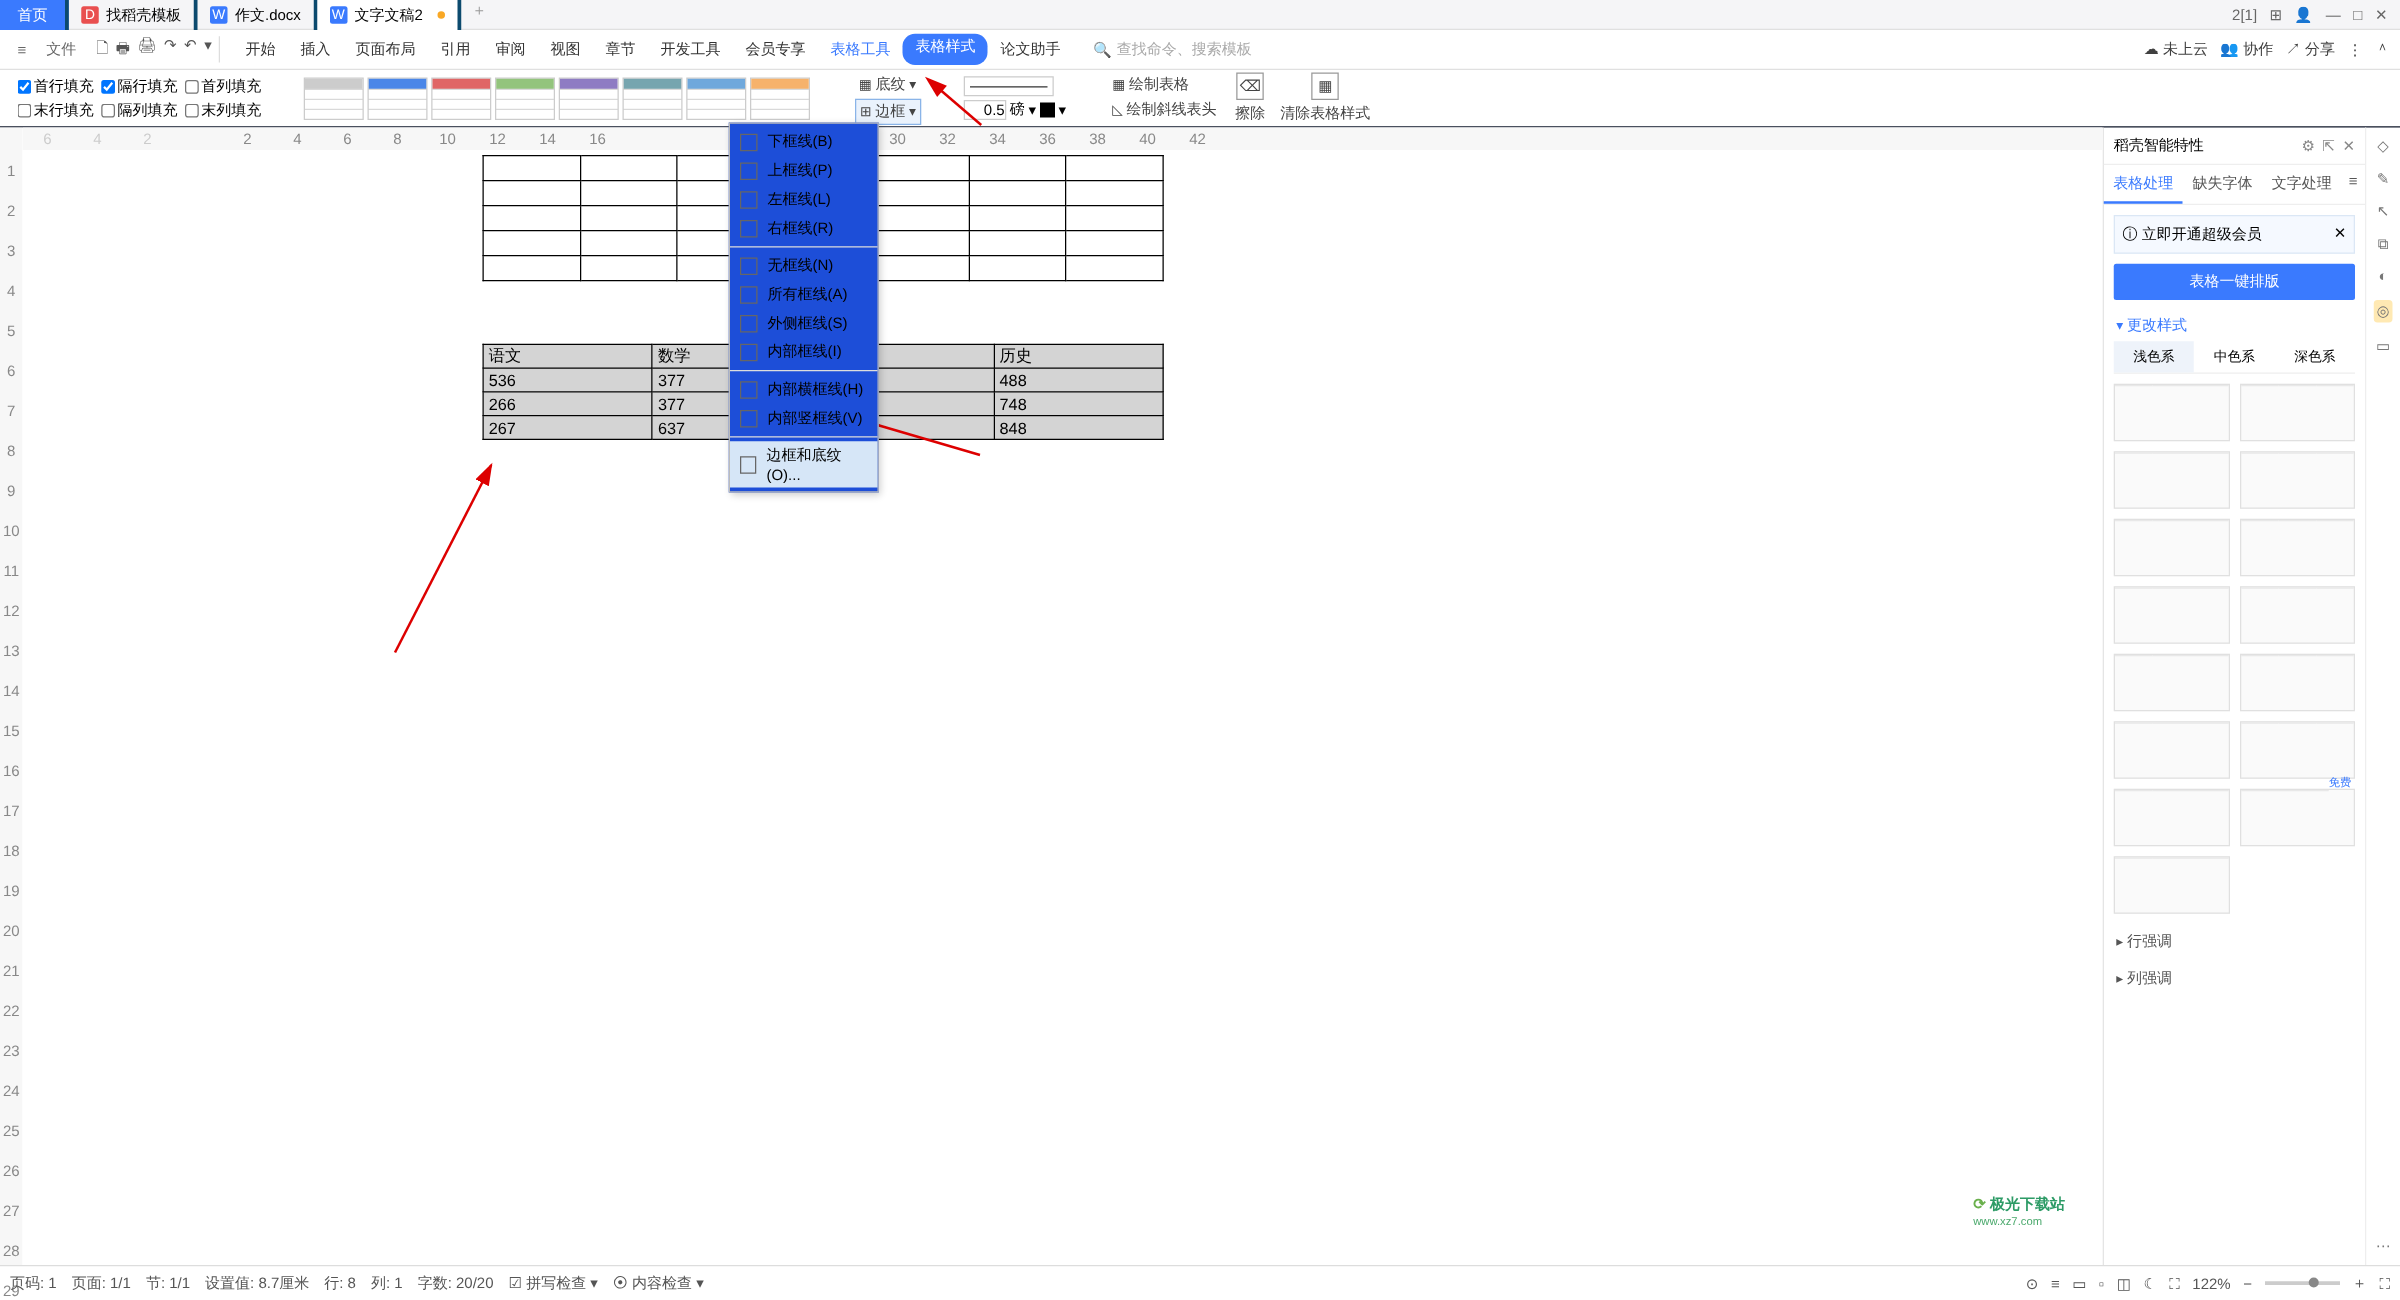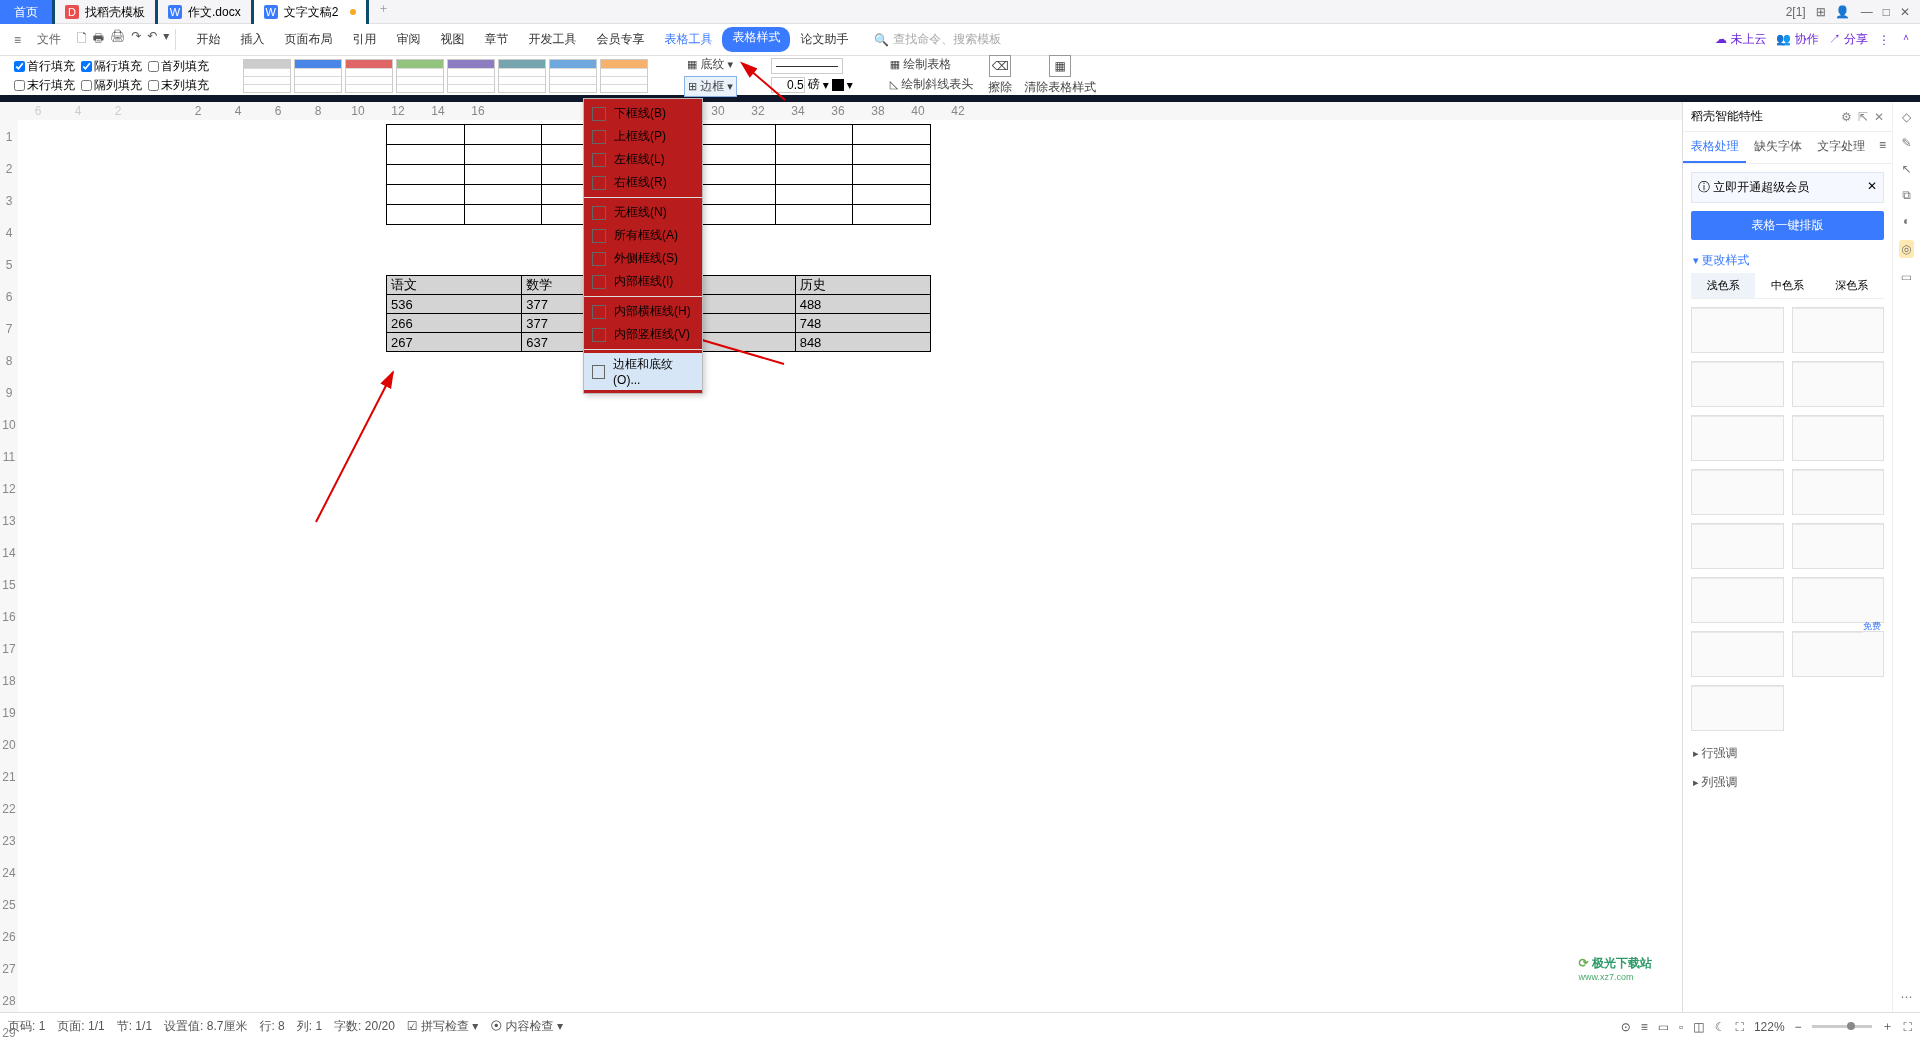--- a/index.html
+++ b/index.html
@@ -18,22 +18,22 @@
 .menubar{height:32px;display:flex;align-items:center;border-bottom:1px solid #e0e0e0;padding:0 8px;gap:4px}
 .menubtn{padding:4px 6px;color:#666}
 .filebtn{font-weight:500}
 .qat{display:flex;gap:6px;padding:0 6px;border-right:1px solid #ddd;margin-right:6px}
 .qat span{color:#555}
 .ribbon-tabs{display:flex;gap:0}
 .rtab{padding:4px 10px;color:#333}
 .rtab.tool{color:#3a7afe}
 .rtab.pill{background:#3a7afe;color:#fff;border-radius:10px;padding:2px 10px}
 .search{margin-left:12px;color:#aaa;display:flex;align-items:center;gap:4px}
-.menuright{margin-left:auto;display:flex;align-items:center;gap:10px;color:#6d28d9}
-.ribbon{height:46px;display:flex;align-items:center;border-bottom:7px solid #0f172a;padding:0 10px;gap:22px}
+.menuright{margin-left:auto;display:flex;align-items:center;gap:10px;color:#404040}
+.ribbon{height:46px;display:flex;align-items:center;border-bottom:1px solid #0f172a;padding:0 10px;gap:22px}
 .cbgroup{display:flex;flex-direction:column;gap:2px;padding:0 4px}
 .cbrow{display:flex;gap:6px}
 .cb{display:flex;align-items:center;gap:2px;font-size:11px}
 .cb input{width:11px;height:11px}
 .styles{display:flex;gap:3px;padding:0 8px}
 .style-thumb{width:48px;height:34px;border:1px solid #ccc;display:flex;flex-direction:column}
 .style-thumb .hdr{height:8px}
 .style-thumb .row{flex:1;border-top:1px solid rgba(0,0,0,.15)}
 .border-grp{display:flex;flex-direction:column;gap:2px;padding:0 6px}
 .bgbtn{display:flex;align-items:center;gap:3px;font-size:11px;color:#444;padding:1px 3px}
@@ -49,21 +49,21 @@
 .vruler{width:18px;background:#f7f7f7;font-size:8px;color:#888;padding-top:10px;display:flex;flex-direction:column;align-items:center;gap:18px}
 .canvas-wrap{flex:1;position:relative;background:#fff;overflow:hidden}
 .hruler{height:18px;background:#f7f7f7;font-size:8px;color:#888;display:flex;align-items:center}
 .hruler span{display:inline-block;width:40px;text-align:center}
 .page{position:absolute;left:238px;top:22px;width:680px}
 .tbl{border-collapse:collapse;width:545px;margin-left:130px}
 .tbl td{border:1px solid #000;height:20px}
 .tbl2{border-collapse:collapse;width:545px;margin-left:130px;margin-top:50px}
 .tbl2 td{border:1px solid #000;height:19px;padding:0 4px;background:#d4d4d4;font-size:13px}
 .tbl2 tr:first-child td{font-weight:400}
-.dropdown{position:absolute;left:583px;top:98px;width:120px;background:#b91c1c;border:1px solid #bbb;box-shadow:2px 2px 6px rgba(0,0,0,.2);z-index:20}
+.dropdown{position:absolute;left:583px;top:98px;width:120px;background:#1d4ed8;border:1px solid #bbb;box-shadow:2px 2px 6px rgba(0,0,0,.2);z-index:20}
 .ddsec{border-top:1px solid #ddd;padding:3px 0}
 .ddsec:first-child{border:none}
 .dditem{display:flex;align-items:center;gap:8px;padding:3px 8px;font-size:11px}
 .dditem.hover{background:#d6e6f7}
 .ddicon{width:14px;height:14px;border:1px solid #666;display:inline-block}
 .sidebar{width:210px;border-left:1px solid #ddd;display:flex;flex-direction:column}
 .sbhead{display:flex;align-items:center;padding:6px 8px;border-bottom:1px solid #eee;font-size:12px;justify-content:space-between}
 .sbhead .icons{display:flex;gap:6px;color:#888}
 .sbtabs{display:flex;border-bottom:1px solid #eee}
 .sbtab{flex:1;text-align:center;padding:6px 0;font-size:12px;color:#555}

